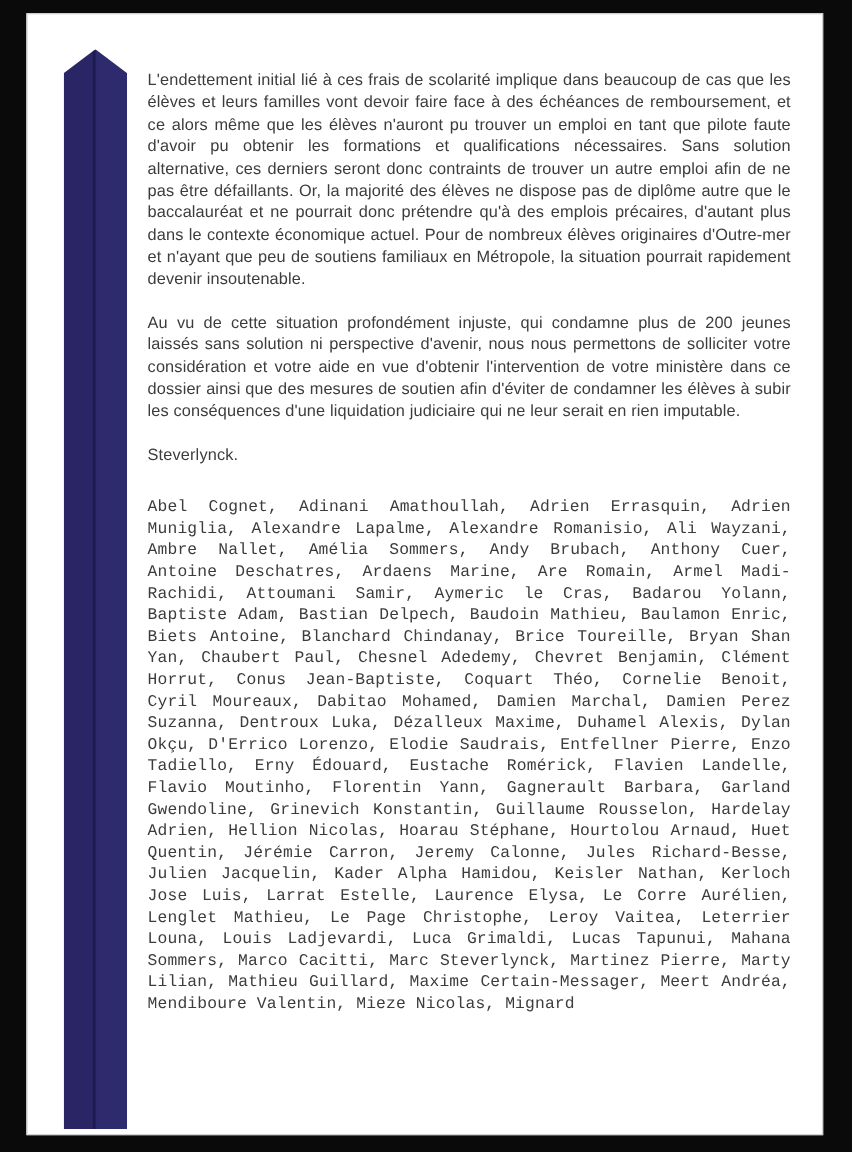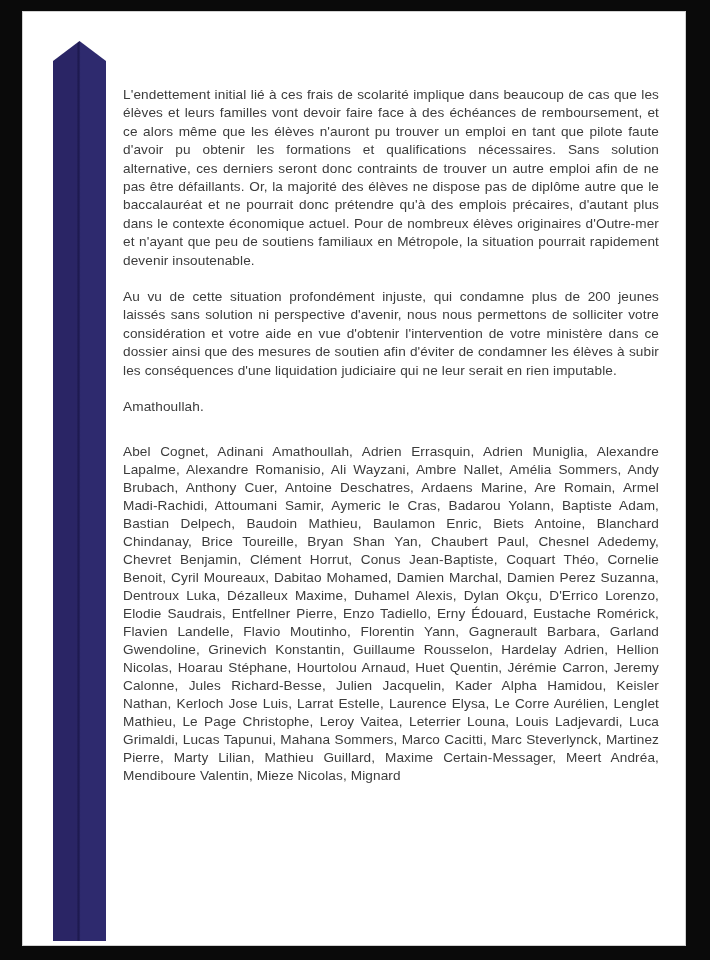--- a/index.html
+++ b/index.html
@@ -40,40 +40,40 @@
   .content {
     position: absolute;
     left: 100px;
     top: 46px;
     width: 536px;
     color: #3c3c3c;
     font-size: 13.6px;
     line-height: 18.4px;
     letter-spacing: 0.12px;
     text-align: justify;
-    margin-top: 28px;
   }
   .content p {
     margin: 0 0 18px 0;
   }
   .content p.closing {
     text-align: left;
     margin-bottom: 26px;
   }
   .content p.names {
     line-height: 18px;
     margin-bottom: 0;
+    font-family: Liberation Mono, monospace;
   }
 </style>
 </head>
 <body>
 
 <div class="photo">
   <div class="page">
     <div class="ribbon"></div>
     <div class="content">
       <p>L'endettement initial lié à ces frais de scolarité implique dans beaucoup de cas que les élèves et leurs familles vont devoir faire face à des échéances de remboursement, et ce alors même que les élèves n'auront pu trouver un emploi en tant que pilote faute d'avoir pu obtenir les formations et qualifications nécessaires. Sans solution alternative, ces derniers seront donc contraints de trouver un autre emploi afin de ne pas être défaillants. Or, la majorité des élèves ne dispose pas de diplôme autre que le baccalauréat et ne pourrait donc prétendre qu'à des emplois précaires, d'autant plus dans le contexte économique actuel. Pour de nombreux élèves originaires d'Outre-mer et n'ayant que peu de soutiens familiaux en Métropole, la situation pourrait rapidement devenir insoutenable.</p>
       <p>Au vu de cette situation profondément injuste, qui condamne plus de 200 jeunes laissés sans solution ni perspective d'avenir, nous nous permettons de solliciter votre considération et votre aide en vue d'obtenir l'intervention de votre ministère dans ce dossier ainsi que des mesures de soutien afin d'éviter de condamner les élèves à subir les conséquences d'une liquidation judiciaire qui ne leur serait en rien imputable.</p>
-      <p class="closing">Amathoullah.</p>
+      <p class="closing">Steverlynck.</p>
       <p class="names">Abel Cognet, Adinani Amathoullah, Adrien Errasquin, Adrien Muniglia, Alexandre Lapalme, Alexandre Romanisio, Ali Wayzani, Ambre Nallet, Amélia Sommers, Andy Brubach, Anthony Cuer, Antoine Deschatres, Ardaens Marine, Are Romain, Armel Madi-Rachidi, Attoumani Samir, Aymeric le Cras, Badarou Yolann, Baptiste Adam, Bastian Delpech, Baudoin Mathieu, Baulamon Enric, Biets Antoine, Blanchard Chindanay, Brice Toureille, Bryan Shan Yan, Chaubert Paul, Chesnel Adedemy, Chevret Benjamin, Clément Horrut, Conus Jean-Baptiste, Coquart Théo, Cornelie Benoit, Cyril Moureaux, Dabitao Mohamed, Damien Marchal, Damien Perez Suzanna, Dentroux Luka, Dézalleux Maxime, Duhamel Alexis, Dylan Okçu, D'Errico Lorenzo, Elodie Saudrais, Entfellner Pierre, Enzo Tadiello, Erny Édouard, Eustache Romérick, Flavien Landelle, Flavio Moutinho, Florentin Yann, Gagnerault Barbara, Garland Gwendoline, Grinevich Konstantin, Guillaume Rousselon, Hardelay Adrien, Hellion Nicolas, Hoarau Stéphane, Hourtolou Arnaud, Huet Quentin, Jérémie Carron, Jeremy Calonne, Jules Richard-Besse, Julien Jacquelin, Kader Alpha Hamidou, Keisler Nathan, Kerloch Jose Luis, Larrat Estelle, Laurence Elysa, Le Corre Aurélien, Lenglet Mathieu, Le Page Christophe, Leroy Vaitea, Leterrier Louna, Louis Ladjevardi, Luca Grimaldi, Lucas Tapunui, Mahana Sommers, Marco Cacitti, Marc Steverlynck, Martinez Pierre, Marty Lilian, Mathieu Guillard, Maxime Certain-Messager, Meert Andréa, Mendiboure Valentin, Mieze Nicolas, Mignard</p>
     </div>
   </div>
 </div>
 
 </body></html>

